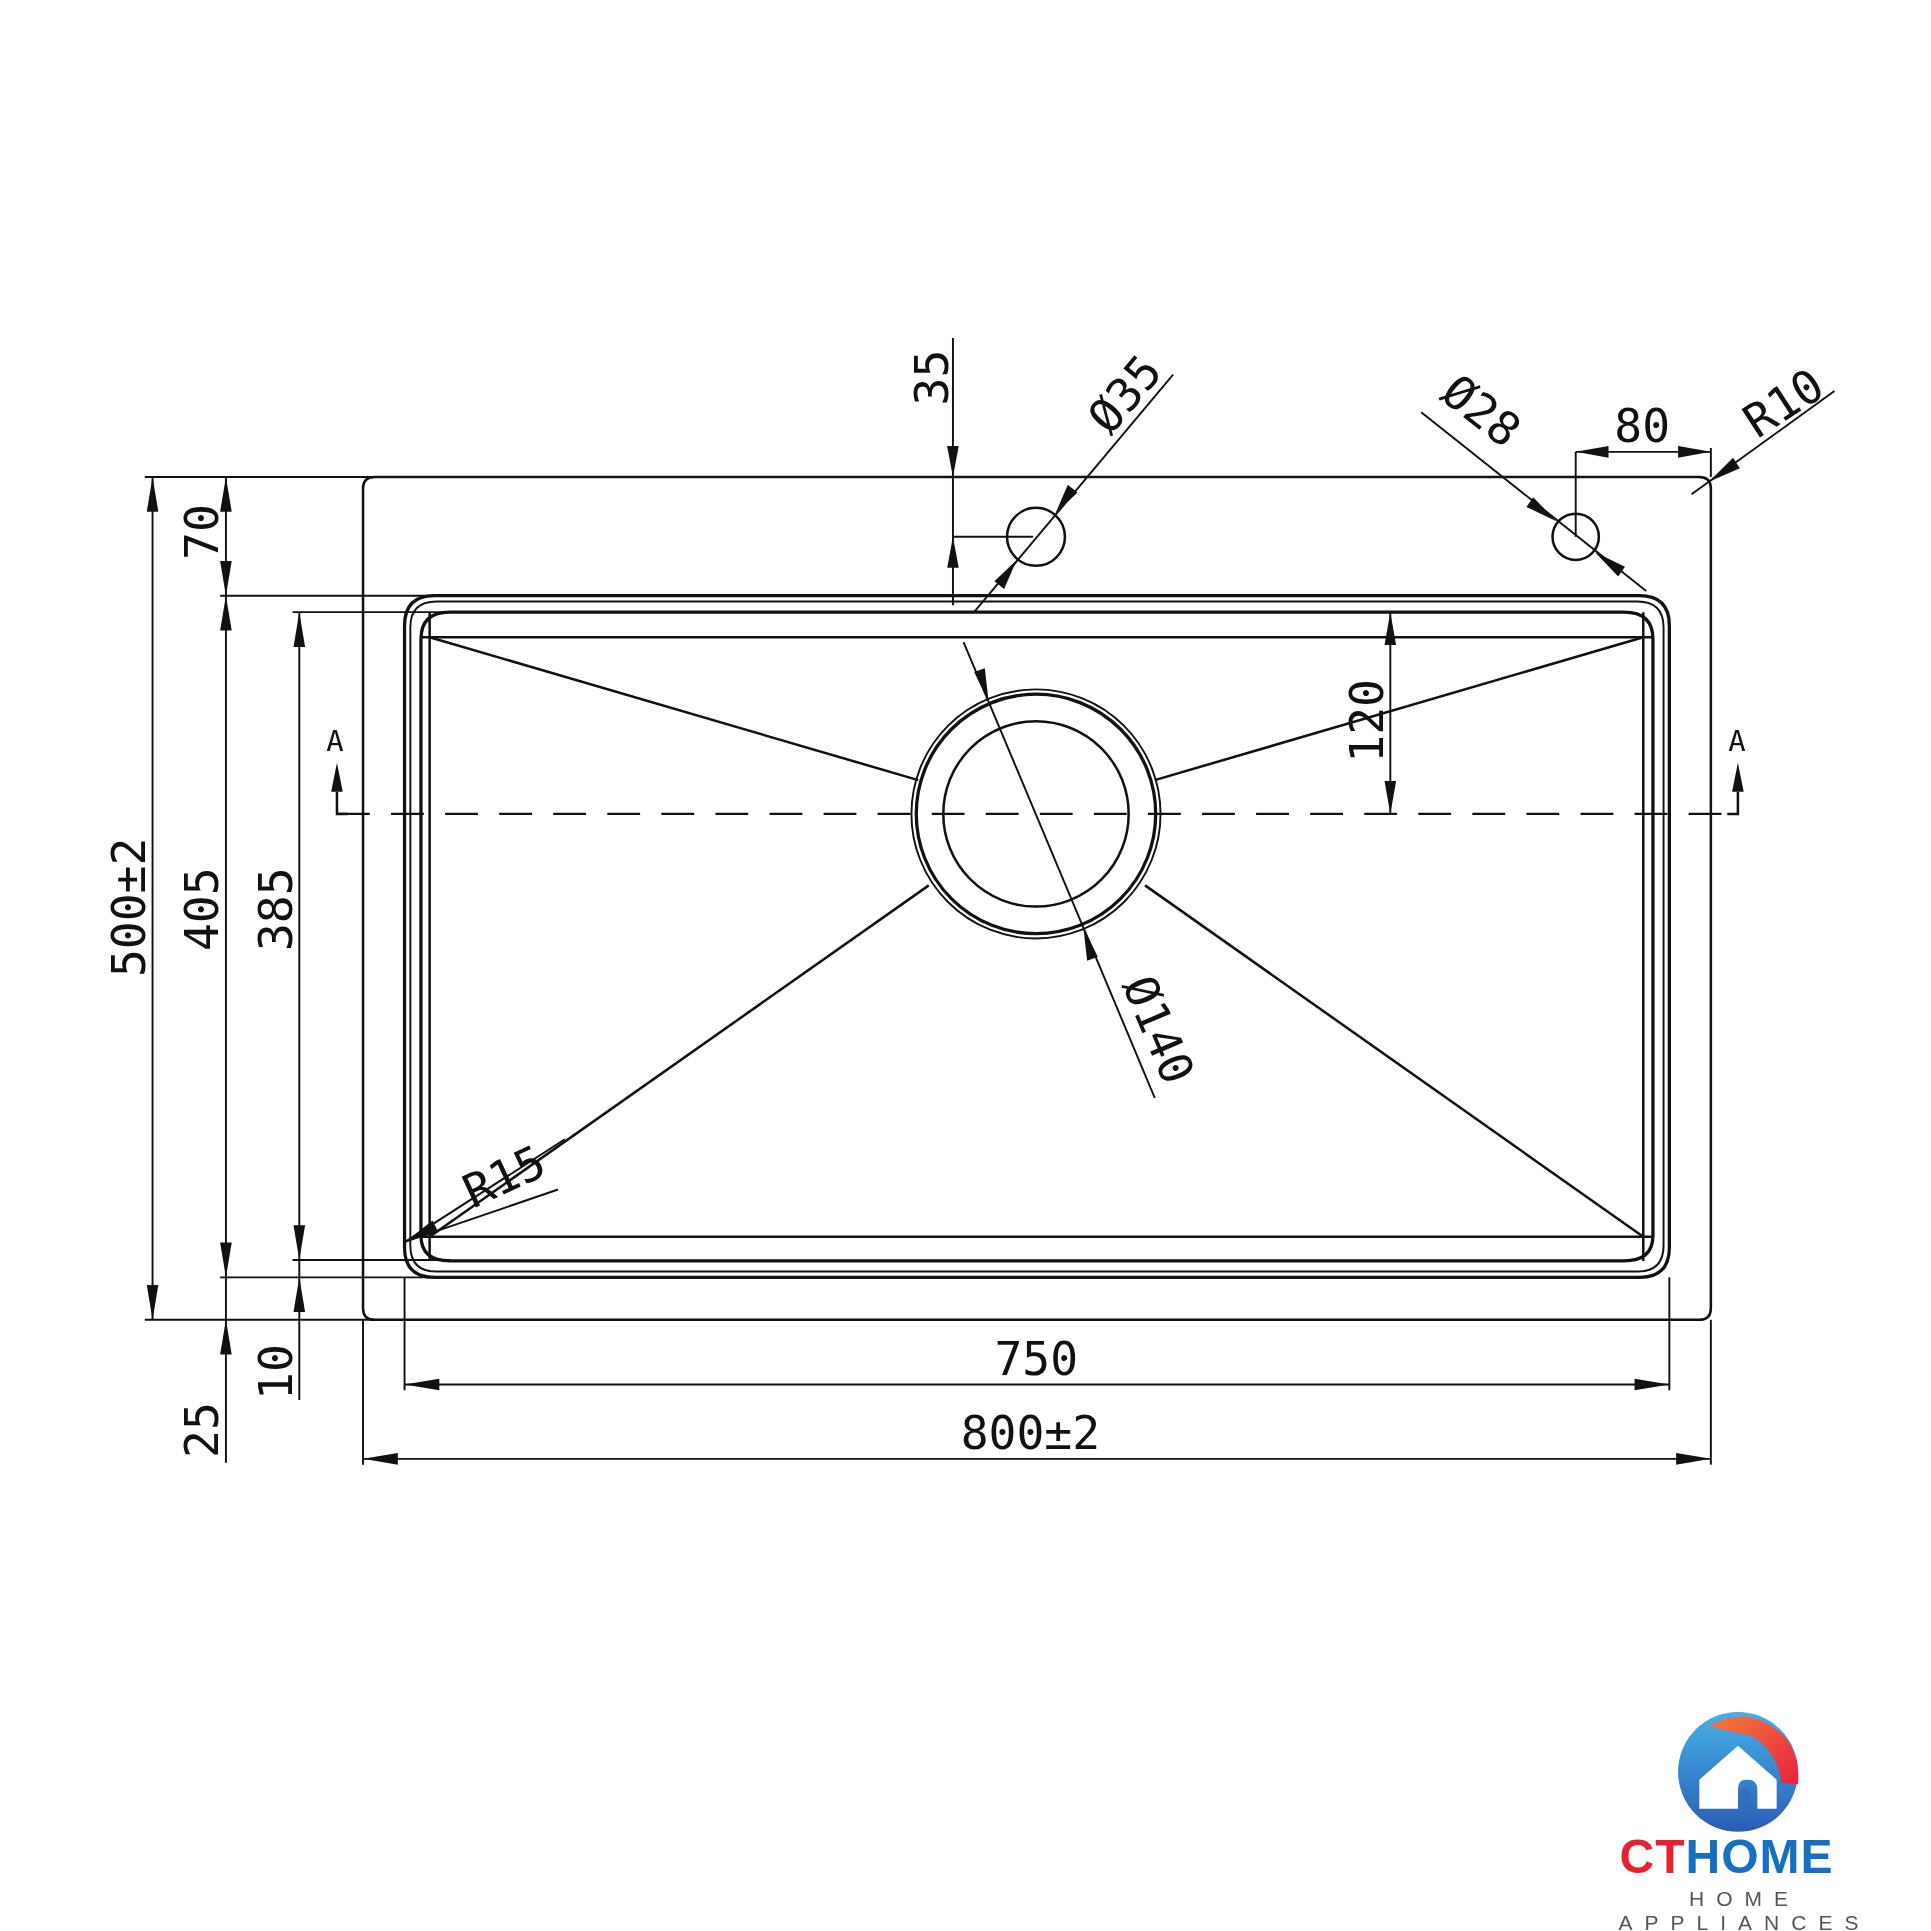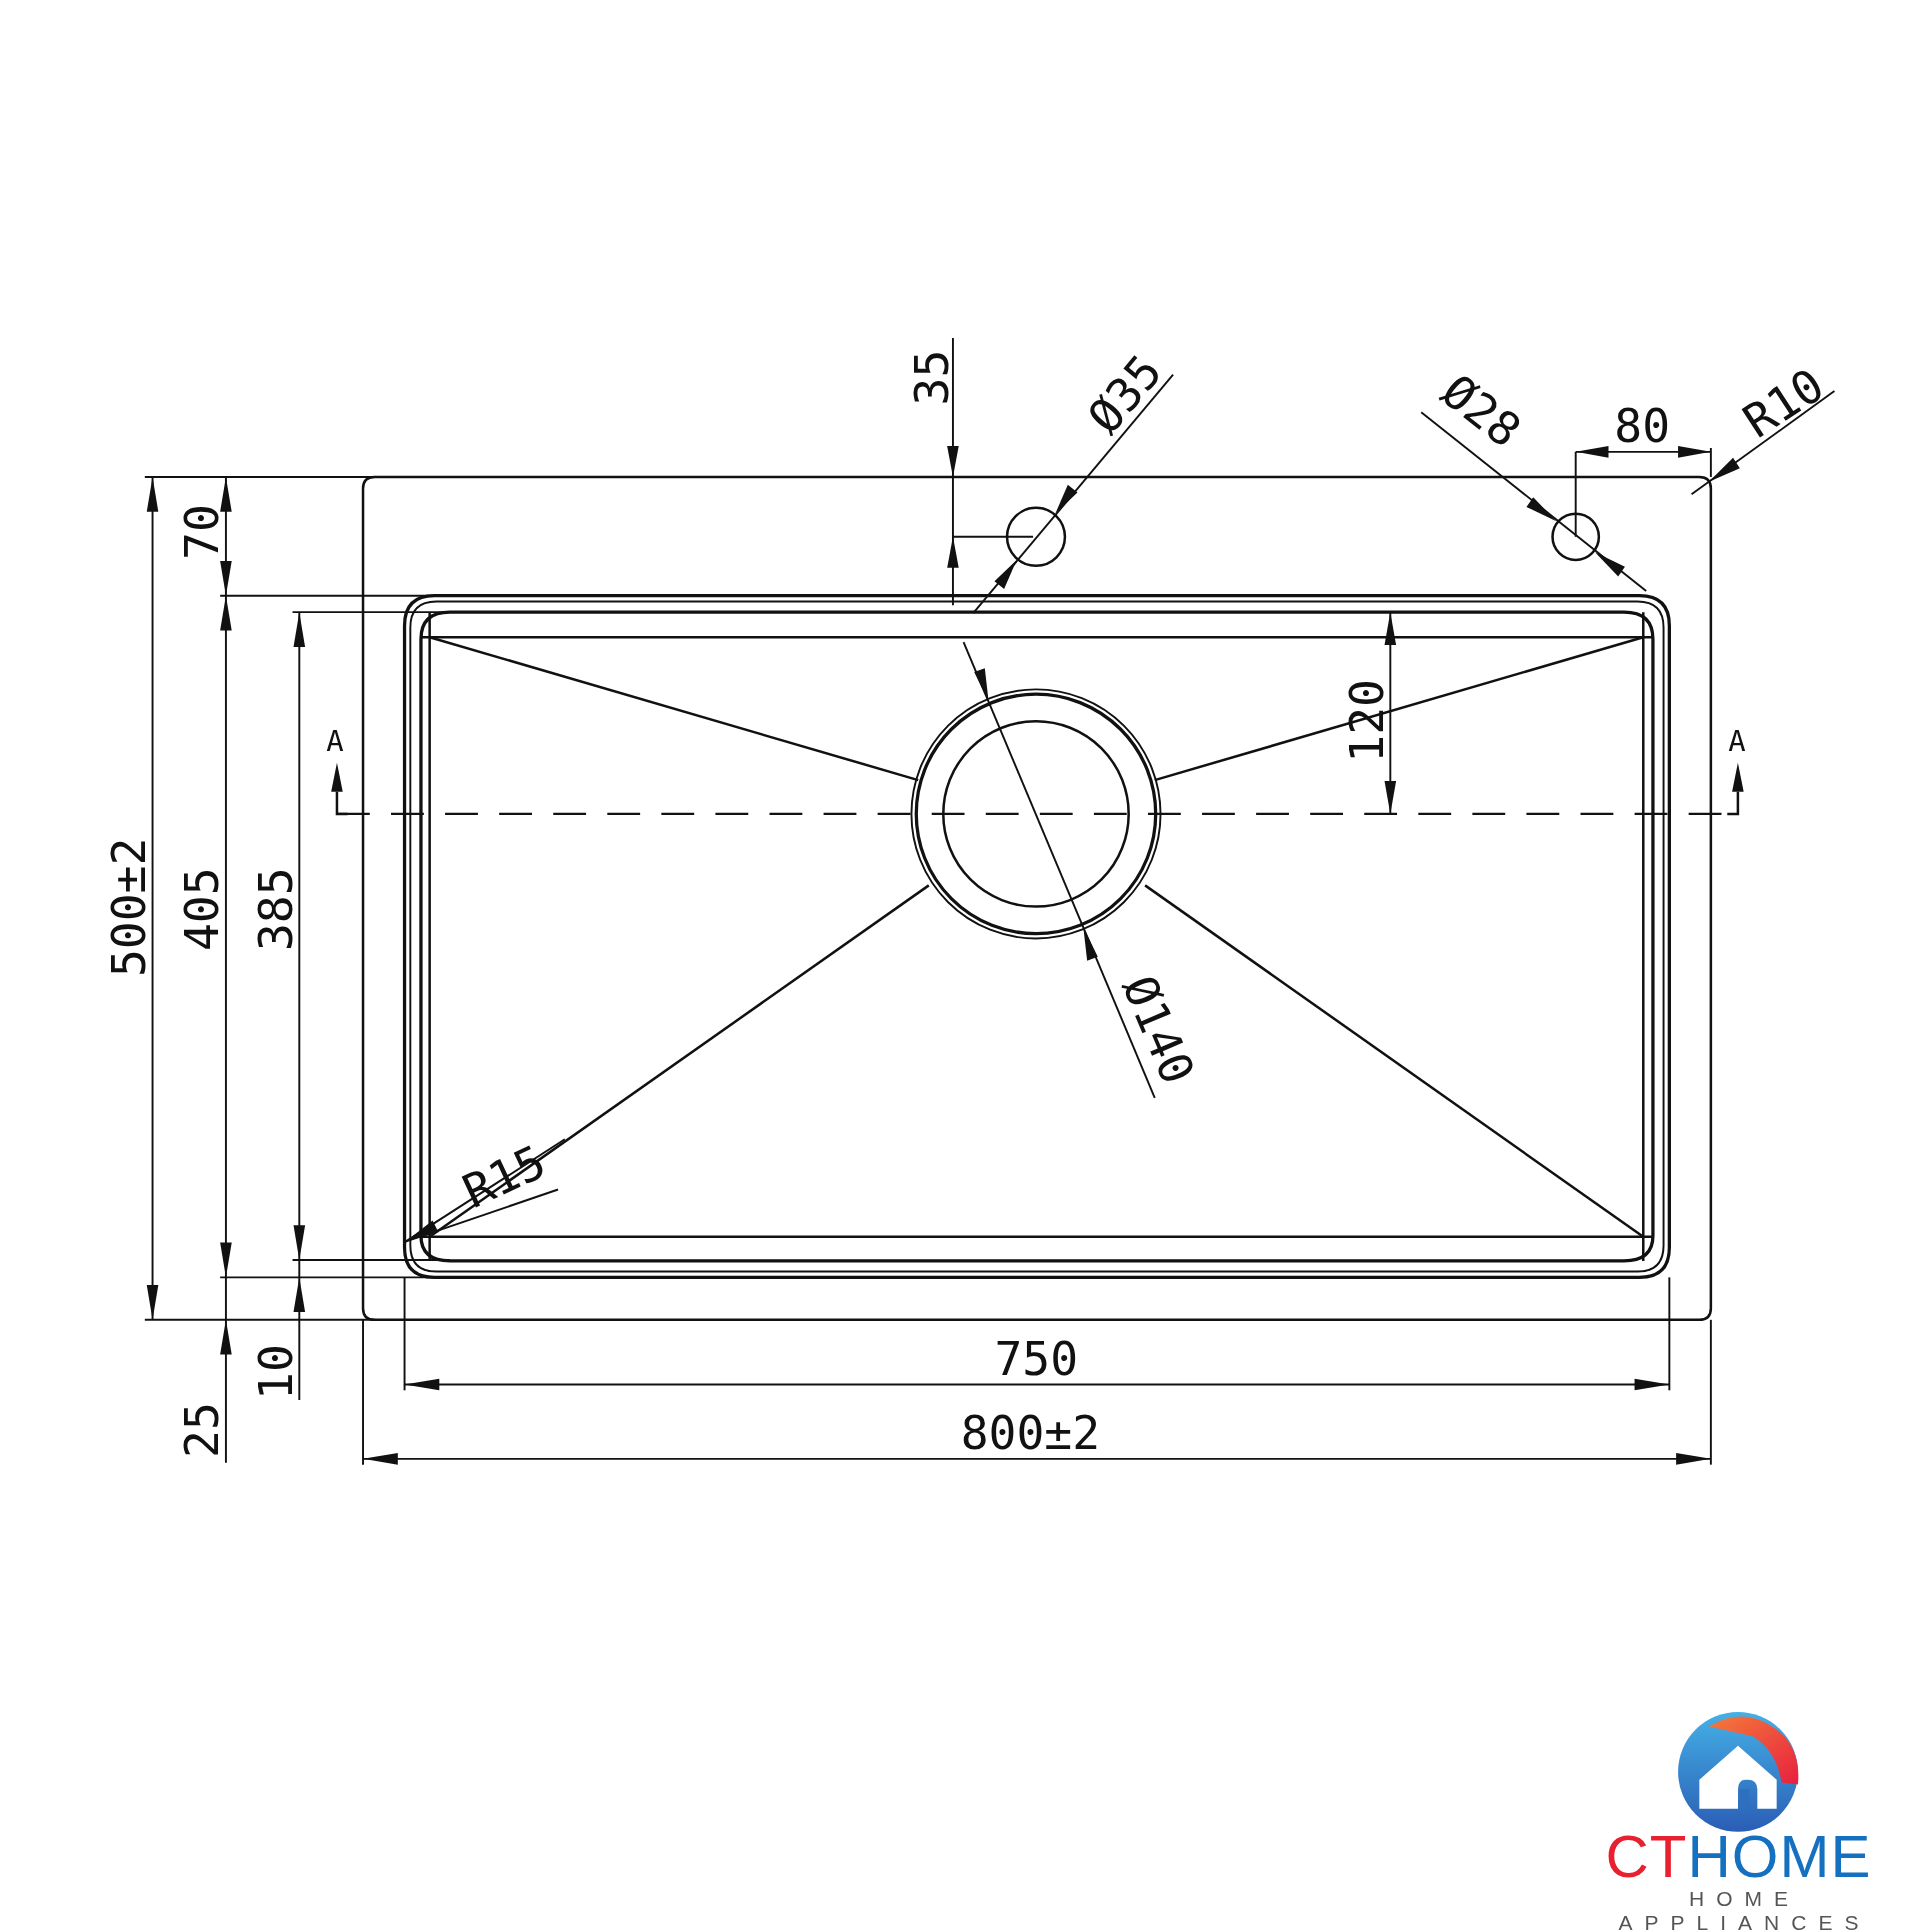--- a/index.html
+++ b/index.html
@@ -6,22 +6,22 @@
   body { width: 1931px; height: 1931px; position: relative; overflow: hidden; }
   #drawing { position: absolute; left: 0; top: 0; width: 1931px; height: 1931px; }
   .ln { stroke: #111; stroke-width: 2.6; fill: none; }
   .ln-thin { stroke: #111; stroke-width: 2; fill: none; }
   .ln-thick { stroke: #111; stroke-width: 3.4; fill: none; }
   .dash { stroke: #111; stroke-width: 2.4; fill: none; stroke-dasharray: 34 22; }
   .arrow { fill: #111; stroke: none; }
   .dim-text { font-family: "DejaVu Sans Mono", monospace; font-size: 48px; fill: #111; font-weight: normal; }
   .sec-text { font-family: "DejaVu Sans Mono", monospace; font-size: 30px; fill: #111; }
   #logo { position: absolute; left: 1564px; top: 1707px; width: 348px; height: 203px; }
-  .logo-word { position: absolute; left: 15px; top: 126px; width: 319px; text-align: center;
-    font-family: "Liberation Sans", sans-serif; font-weight: normal; font-size: 60px; letter-spacing: 1px; line-height: 48px; }
+  .logo-word { position: absolute; left: 3px; top: 126px; width: 319px; text-align: center;
+    font-family: "Liberation Sans", sans-serif; font-weight: bold; font-size: 48px; letter-spacing: 1px; line-height: 48px; }
   .logo-word .ct { color: #e8202f; }
   .logo-word .home { color: #1570c0; }
   .logo-tag { position: absolute; left: 21px; top: 180px; width: 319px; text-align: center;
     font-family: "Liberation Sans", sans-serif; font-size: 21px; letter-spacing: 12px; color: #555; }
 </style>
 </head>
 <body>
 
 <svg id="drawing" viewBox="0 0 2000 2000" xmlns="http://www.w3.org/2000/svg">
 

